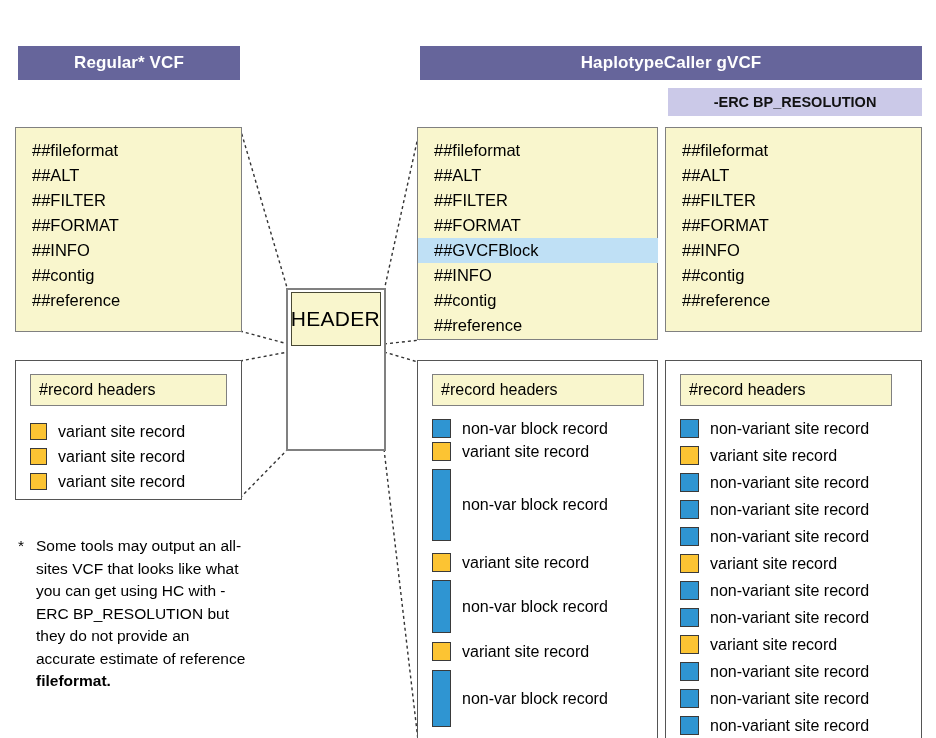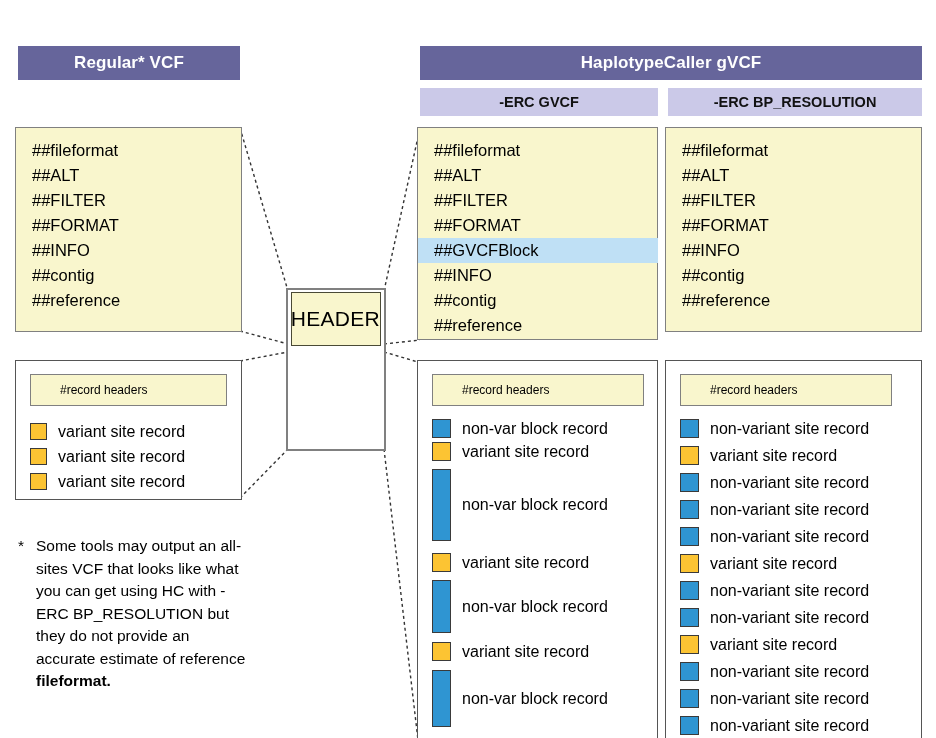--- a/index.html
+++ b/index.html
@@ -77,22 +77,22 @@
     background:#ffffff;
     border:1.5px solid #555;
     box-sizing:border-box;
   }
   .rec-hdrbar{
     position:absolute;
     background:#f9f6cd;
     border:1.5px solid #808080;
     box-sizing:border-box;
     display:flex;align-items:center;
-    padding-left:29px;
-    font-size:12px;
+    padding-left:8px;
+    font-size:16px;
   }
   .rec-row{
     position:absolute;
     display:flex;
     align-items:center;
     left:14px;
   }
   .swatch{
     border:1.5px solid #3a3a3a;
     box-sizing:border-box;
@@ -180,23 +180,20 @@
     <span class="ftext"><span>Some tools may output an all-sites VCF that looks like what you can get using HC with -ERC BP_RESOLUTION but they do not provide an accurate estimate of reference </span><b>fileformat.</b></span>
   </div>
 
   <div class="center-wrap" style="left:286px;top:260px;width:100px;height:163px;"></div>
   <div class="center-cell" style="left:291px;top:264px;width:90px;height:54px;justify-content:flex-end;">
     <span>HEADER</span>
   </div>
 
   <div class="col-title" style="left:420px;top:18px;width:502px;height:34px;text-align:right;">
     <span>HaplotypeCaller gVCF</span>
-  </div>
-  <div class="sub-title" style="left:420px;top:60px;width:238px;height:28px;">
-    <span>-ERC GVCF</span>
   </div>
   <div class="sub-title" style="left:668px;top:60px;width:254px;height:28px;">
     <span>-ERC BP_RESOLUTION</span>
   </div>
 
   <div class="hdr-box" style="left:417px;top:99px;width:241px;height:213px;">
     <div class="hdr-line">##fileformat</div>
     <div class="hdr-line">##ALT</div>
     <div class="hdr-line">##FILTER</div>
     <div class="hdr-line">##FORMAT</div>

